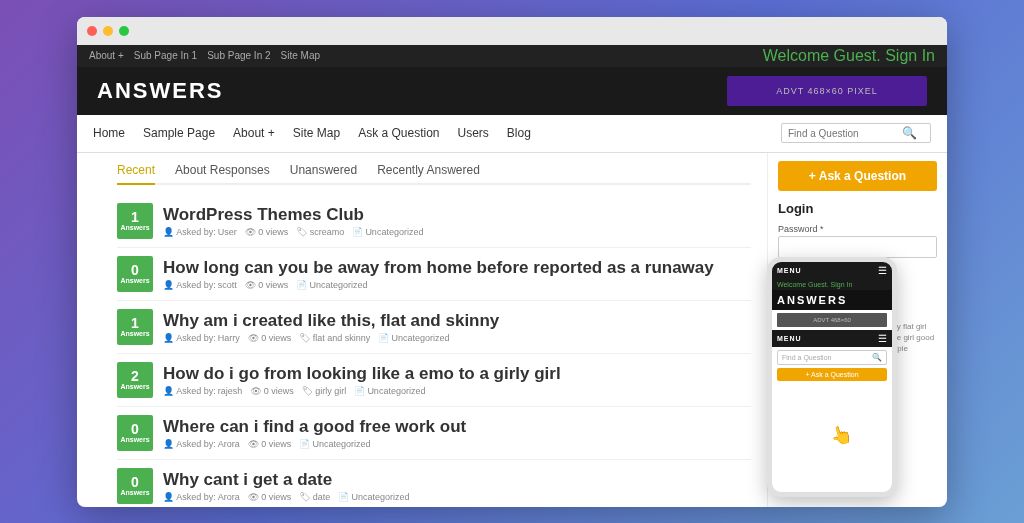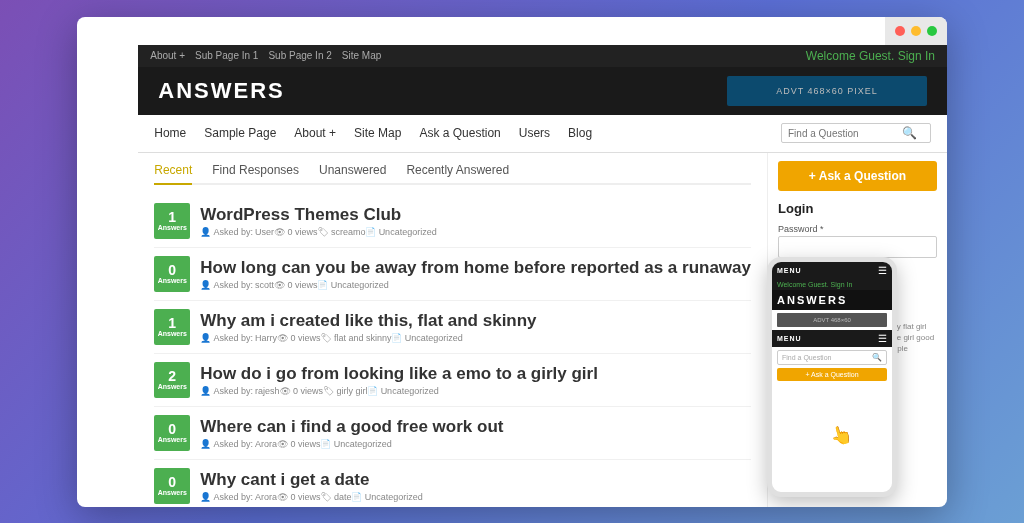--- a/index.html
+++ b/index.html
@@ -15,21 +15,20 @@
     }
     .browser-window {
       width: 870px;
       height: 490px;
       background: #fff;
       border-radius: 8px;
       box-shadow: 0 10px 40px rgba(0,0,0,0.3);
       overflow: hidden;
       display: flex;
       flex-direction: column;
-      align-items: flex-end;
     }
     .browser-chrome {
       background: #e8e8e8;
       height: 28px;
       display: flex;
       align-items: center;
       padding: 0 10px;
       gap: 6px;
     }
     .dot {
@@ -43,38 +42,38 @@
       background: #222;
       height: 22px;
       display: flex;
       align-items: center;
       justify-content: space-between;
       padding: 0 12px;
       font-size: 10px;
       color: #aaa;
     }
     .topbar-left { display: flex; gap: 10px; }
-    .topbar-right { color: #aaa; font-size: 12px; margin-left: 8px; }
+    .topbar-right { color: #aaa; font-size: 16px; margin-left: 8px; }
     .topbar-right span { color: #4caf50; cursor: pointer; }
     .header {
       background: #1a1a1a;
       height: 48px;
       display: flex;
       align-items: center;
       justify-content: space-between;
       padding: 0 20px;
     }
     .site-title {
       color: #fff;
       font-size: 22px;
       font-weight: bold;
       letter-spacing: 2px;
     }
     .ad-banner {
-      background: #0c4a6e;
+      background: #4c1d95;
       width: 200px;
       height: 30px;
       border-radius: 2px;
       display: flex;
       align-items: center;
       justify-content: center;
       color: #bbb;
       font-size: 9px;
       letter-spacing: 1px;
     }
@@ -103,20 +102,21 @@
       padding: 2px 6px;
       font-size: 11px;
       color: #999;
       width: 150px;
     }
     .search-icon { margin-left: 4px; color: #666; font-size: 12px; }
     .main-content {
       display: flex;
       flex: 1;
       overflow: hidden;
+      padding-left: 24px;
     }
     .content-area {
       flex: 1;
       padding: 10px 16px;
       overflow: hidden;
     }
     .tabs {
       display: flex;
       border-bottom: 2px solid #eee;
       margin-bottom: 10px;
@@ -153,21 +153,21 @@
       display: flex;
       flex-direction: column;
       align-items: center;
       justify-content: center;
       flex-shrink: 0;
     }
     .answer-badge .num { font-size: 14px; line-height: 1; }
     .answer-badge .lbl { font-size: 7px; line-height: 1; }
     .question-info { flex: 1; }
     .question-title { font-size: 17px; color: #333; font-weight: bold; margin-bottom: 2px; }
-    .question-meta { font-size: 9px; color: #888; display: flex; align-items: center; }
+    .question-meta { font-size: 9px; color: #888; display: flex; gap: 8px; align-items: center; }
     .meta-item { display: flex; align-items: center; gap: 2px; }
     .sidebar {
       width: 180px;
       padding: 8px 10px;
       border-left: 1px solid #eee;
       overflow: hidden;
     }
     .ask-btn {
       background: #f0a500;
       color: #fff;
@@ -320,21 +320,21 @@
         <span class="search-icon">🔍</span>
       </div>
     </div>
 
     <div class="main-content">
 
       <div class="content-area">
 
         <div class="tabs">
           <span class="tab active">Recent</span>
-          <span class="tab">Find Responses</span>
+          <span class="tab">About Responses</span>
           <span class="tab">Unanswered</span>
           <span class="tab">Recently Answered</span>
         </div>
 
         <div class="question-list">
 
           <div class="question-item">
             <div class="answer-badge">
               <span class="num">1</span>
               <span class="lbl">Answers</span>

